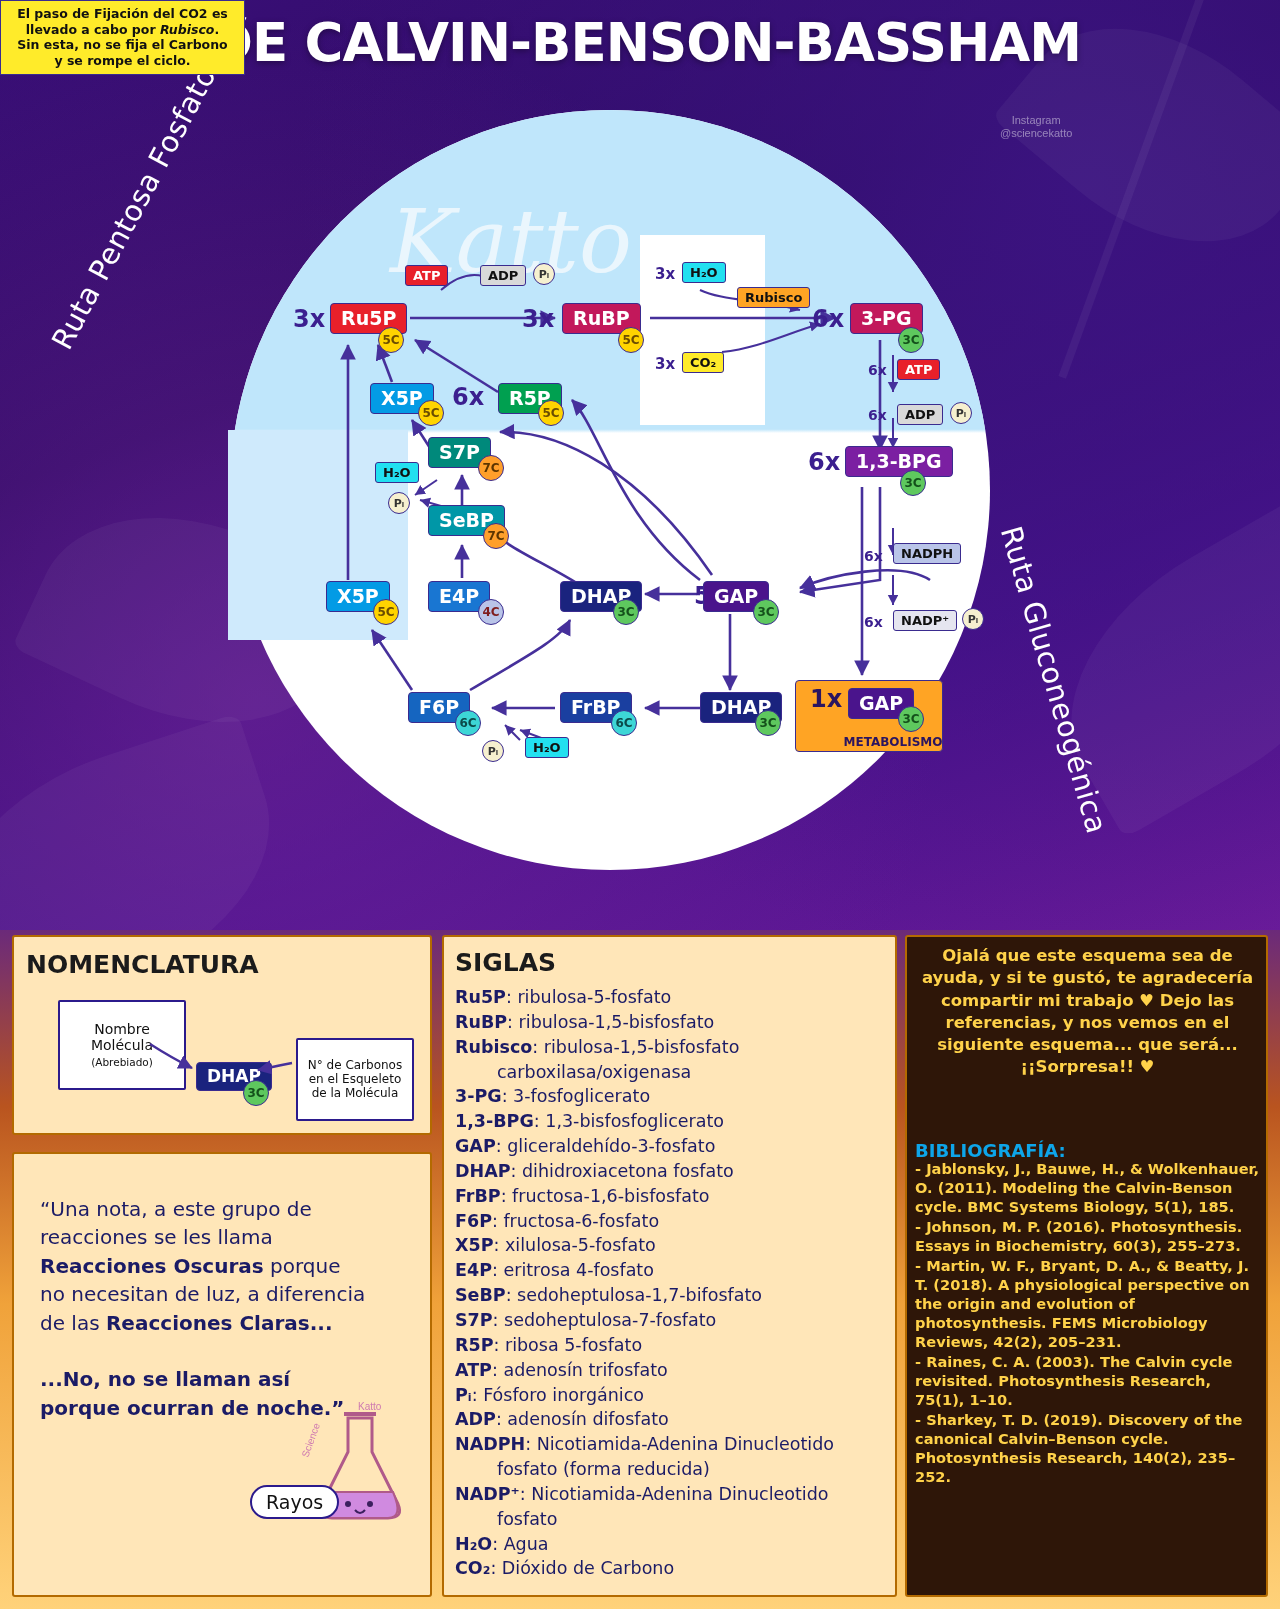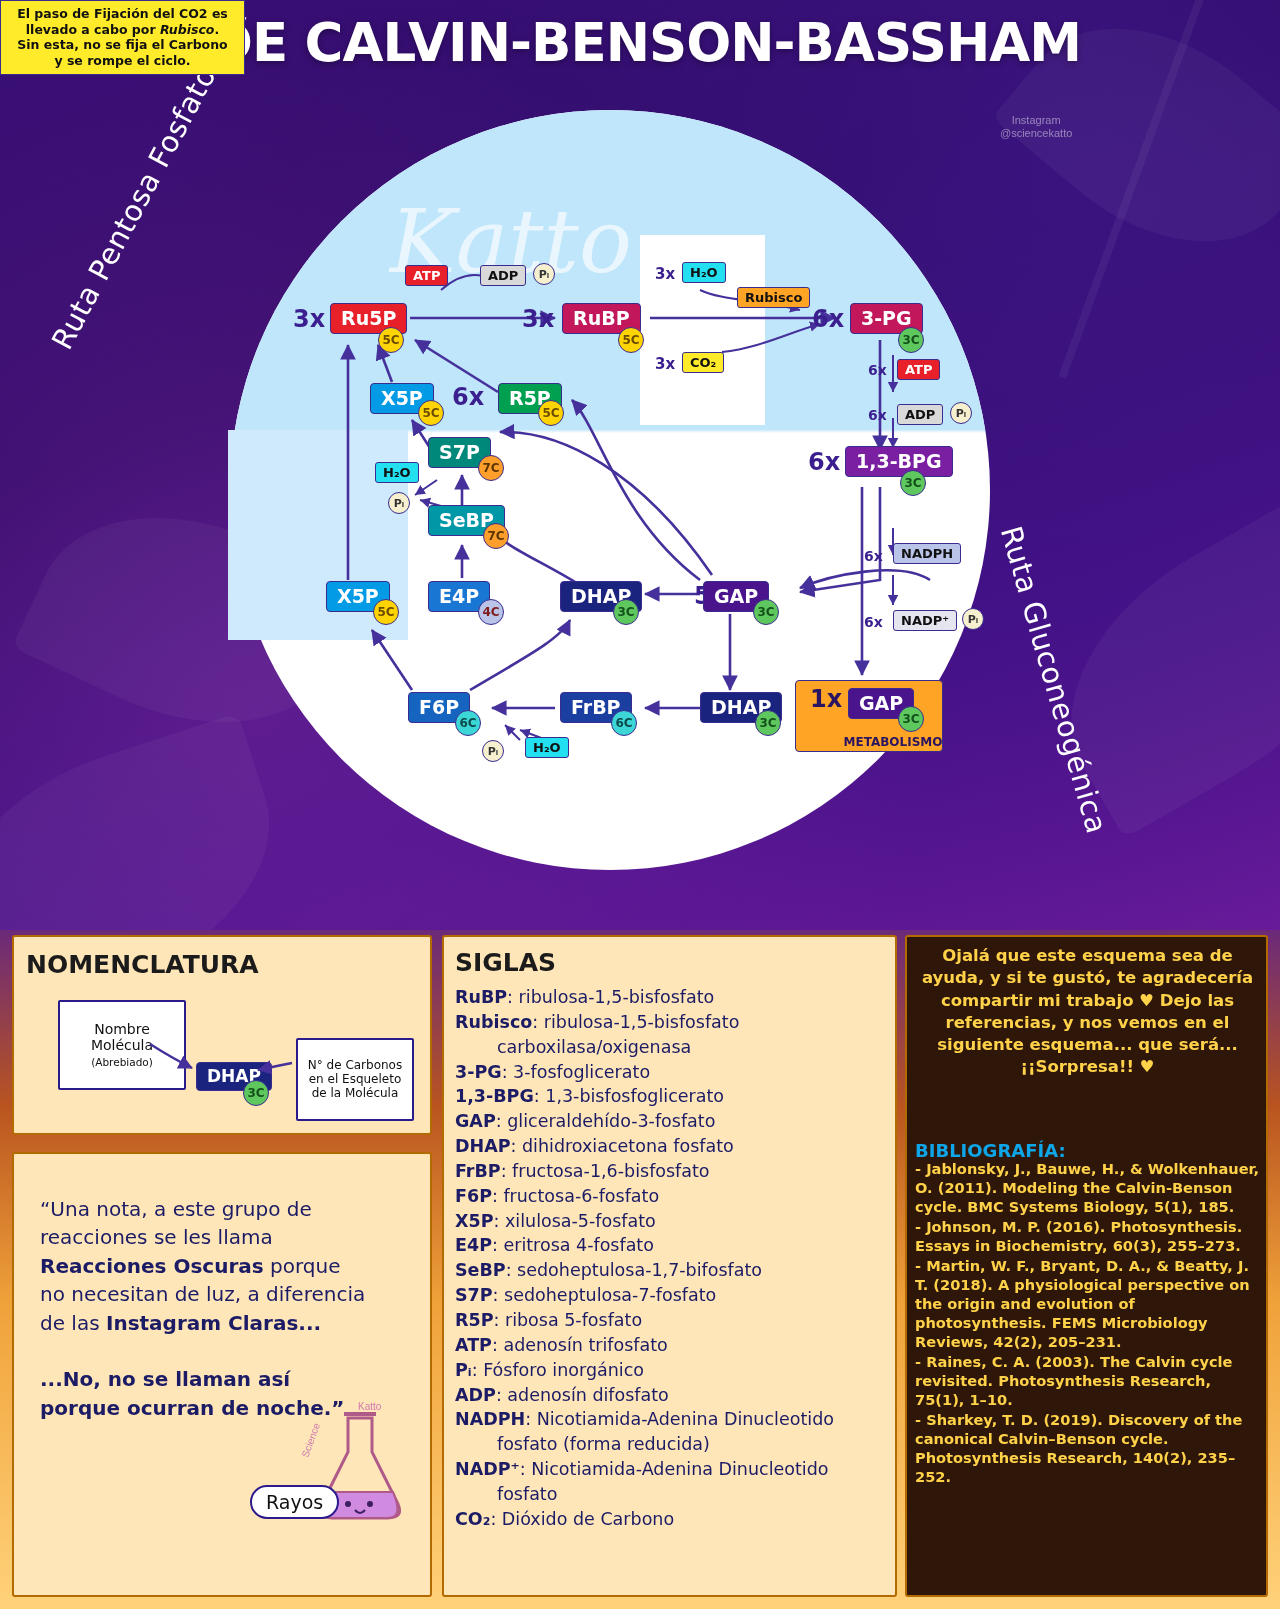--- a/index.html
+++ b/index.html
@@ -401,58 +401,60 @@
     </marker>
   </defs>
   <g stroke="#46309b" fill="none" stroke-width="2.4" marker-end="url(#ah2)">
     <path d="M150,1044 C172,1058 180,1062 192,1068"></path>
     <path d="M292,1063 C276,1066 268,1068 258,1070"></path>
   </g>
 </svg>
 
 <div class="panel panel-note"></div>
 <div class="note-text">
-  <span>“Una nota, a este grupo de reacciones se les llama </span><b>Reacciones Oscuras</b><span> porque no necesitan de luz, a diferencia de las </span><b>Instagram Claras...</b>
+  <span>“Una nota, a este grupo de reacciones se les llama </span><b>Reacciones Oscuras</b><span> porque no necesitan de luz, a diferencia de las </span><b>Reacciones Claras...</b>
   <br><br>
   <b>...No, no se llaman así porque ocurran de noche.”</b>
 </div>
 
 <svg class="flask" viewBox="0 0 120 130">
   <path d="M48,18 L48,52 L22,104 Q16,118 32,118 L88,118 Q104,118 98,104 L72,52 L72,18 Z" fill="none" stroke="#b05a8a" stroke-width="3"></path>
   <path d="M27,92 L93,92 Q104,118 88,118 L32,118 Q18,118 27,92 Z" fill="#d08ae0" stroke="#b05a8a" stroke-width="2"></path>
   <circle cx="48" cy="104" r="3" fill="#3b1f5e"></circle>
   <circle cx="70" cy="104" r="3" fill="#3b1f5e"></circle>
   <path d="M55,110 q5,6 10,0" stroke="#3b1f5e" stroke-width="2" fill="none"></path>
   <path d="M44,14 L76,14" stroke="#b05a8a" stroke-width="4"></path>
   <text x="8" y="58" fill="#cf7ab0" font-size="10" font-family="Liberation Sans, sans-serif" transform="rotate(-70 8,58)">Science</text>
   <text x="58" y="10" fill="#cf7ab0" font-size="10" font-family="Liberation Sans, sans-serif">Katto</text>
 </svg>
 <div class="speech">Rayos</div>
 
 <div class="panel panel-siglas"></div>
 <div class="panel-title" style="left:455px; top:948px;">SIGLAS</div>
 <div class="siglas-list">
+  <div><b>Ru5P</b><span>: ribulosa-5-fosfato</span></div>
   <div><b>RuBP</b><span>: ribulosa-1,5-bisfosfato</span></div>
   <div><b>Rubisco</b><span>: ribulosa-1,5-bisfosfato</span><span class="indent">carboxilasa/oxigenasa</span></div>
   <div><b>3-PG</b><span>: 3-fosfoglicerato</span></div>
   <div><b>1,3-BPG</b><span>: 1,3-bisfosfoglicerato</span></div>
   <div><b>GAP</b><span>: gliceraldehído-3-fosfato</span></div>
   <div><b>DHAP</b><span>: dihidroxiacetona fosfato</span></div>
   <div><b>FrBP</b><span>: fructosa-1,6-bisfosfato</span></div>
   <div><b>F6P</b><span>: fructosa-6-fosfato</span></div>
   <div><b>X5P</b><span>: xilulosa-5-fosfato</span></div>
   <div><b>E4P</b><span>: eritrosa 4-fosfato</span></div>
   <div><b>SeBP</b><span>: sedoheptulosa-1,7-bifosfato</span></div>
   <div><b>S7P</b><span>: sedoheptulosa-7-fosfato</span></div>
   <div><b>R5P</b><span>: ribosa 5-fosfato</span></div>
   <div><b>ATP</b><span>: adenosín trifosfato</span></div>
   <div><b>Pᵢ</b><span>: Fósforo inorgánico</span></div>
   <div><b>ADP</b><span>: adenosín difosfato</span></div>
   <div><b>NADPH</b><span>: Nicotiamida-Adenina Dinucleotido</span><span class="indent">fosfato (forma reducida)</span></div>
   <div><b>NADP⁺</b><span>: Nicotiamida-Adenina Dinucleotido</span><span class="indent">fosfato</span></div>
+  <div><b>H₂O</b><span>: Agua</span></div>
   <div><b>CO₂</b><span>: Dióxido de Carbono</span></div>
 </div>
 
 <div class="panel panel-dark"></div>
 <div class="dark-msg">Ojalá que este esquema sea de ayuda, y si te gustó, te agradecería compartir mi trabajo ♥ Dejo las referencias, y nos vemos en el siguiente esquema... que será... ¡¡Sorpresa!! ♥</div>
 <div class="biblio-title">BIBLIOGRAFÍA:</div>
 <div class="biblio">
   <div>- Jablonsky, J., Bauwe, H., &amp; Wolkenhauer, O. (2011). Modeling the Calvin-Benson cycle. BMC Systems Biology, 5(1), 185.</div>
   <div>- Johnson, M. P. (2016). Photosynthesis. Essays in Biochemistry, 60(3), 255–273.</div>
   <div>- Martin, W. F., Bryant, D. A., &amp; Beatty, J. T. (2018). A physiological perspective on the origin and evolution of photosynthesis. FEMS Microbiology Reviews, 42(2), 205–231.</div>

